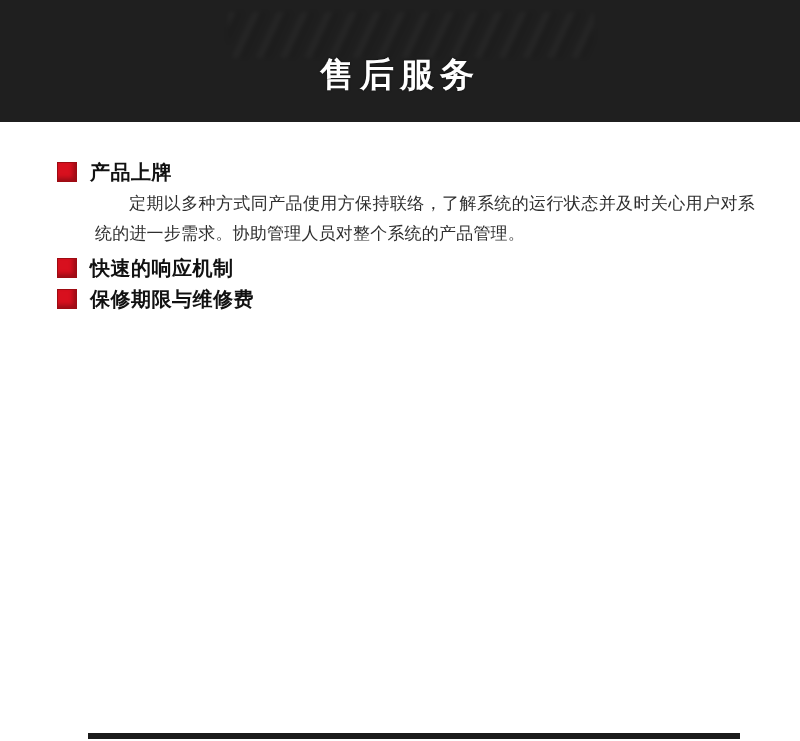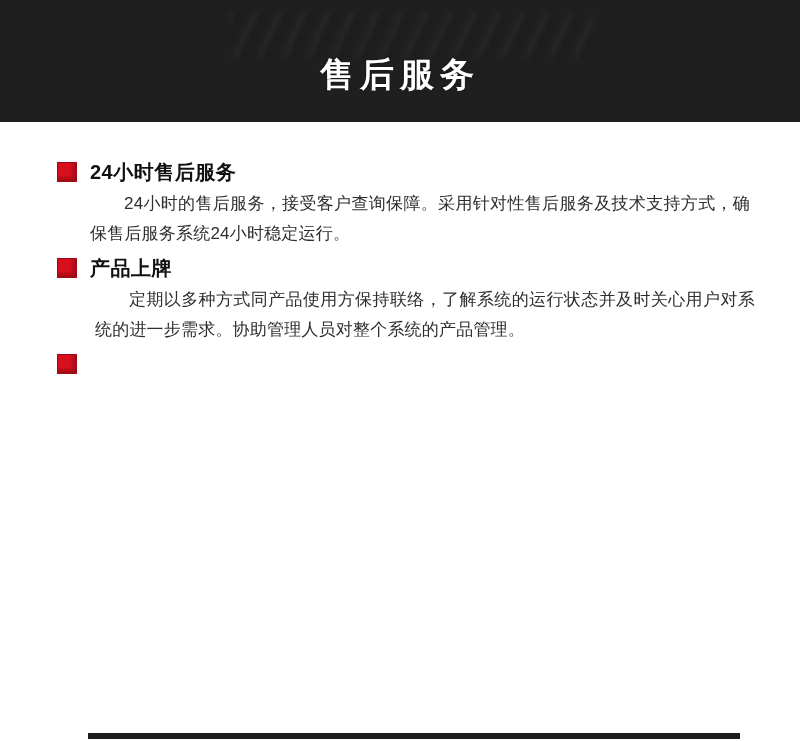--- a/index.html
+++ b/index.html
@@ -57,42 +57,38 @@
   <div class="header" style="background: rgb(31, 31, 31);">
     <div class="watermark"></div>
     <h1 class="header-title">售后服务</h1>
   </div>
 
   <div class="content">
     <div id="sections-container">
         <div class="section">
           <div class="section-head">
             <span class="bullet" style="background: rgb(216, 16, 30);"></span>
-            <h2 class="section-title">24小时售后服务</h2>
-          </div>
-          <div class="section-body" style="color: rgb(46, 46, 46);">
-            <p class="para">24小时的售后服务，接受客户查询保障。采用针对性售后服务及技术支持方式，确保售后服务系统24小时稳定运行。</p>
-          </div>
-        </div>
-        <div class="section">
-          <div class="section-head">
-            <span class="bullet" style="background: rgb(216, 16, 30);"></span>
             <h2 class="section-title">产品上牌</h2>
           </div>
           <div class="section-body" style="color: rgb(46, 46, 46); margin-left: 38px;">
             <p class="para">定期以多种方式同产品使用方保持联络，了解系统的运行状态并及时关心用户对系统的进一步需求。协助管理人员对整个系统的产品管理。</p>
           </div>
         </div>
         <div class="section">
           <div class="section-head">
             <span class="bullet" style="background: rgb(216, 16, 30);"></span>
+            <h2 class="section-title">快速的响应机制</h2>
           </div>
           <div class="section-body" style="color: rgb(46, 46, 46);">
           </div>
         </div>
         <div class="section">
+          <div class="section-head">
+            <span class="bullet" style="background: rgb(216, 16, 30);"></span>
+            <h2 class="section-title">保修期限与维修费</h2>
+          </div>
         </div>
       </div>
   </div>
 
   <div class="footer-bar" style="background: rgb(27, 27, 27);"></div>
 
 </div>
 
 </body></html>

